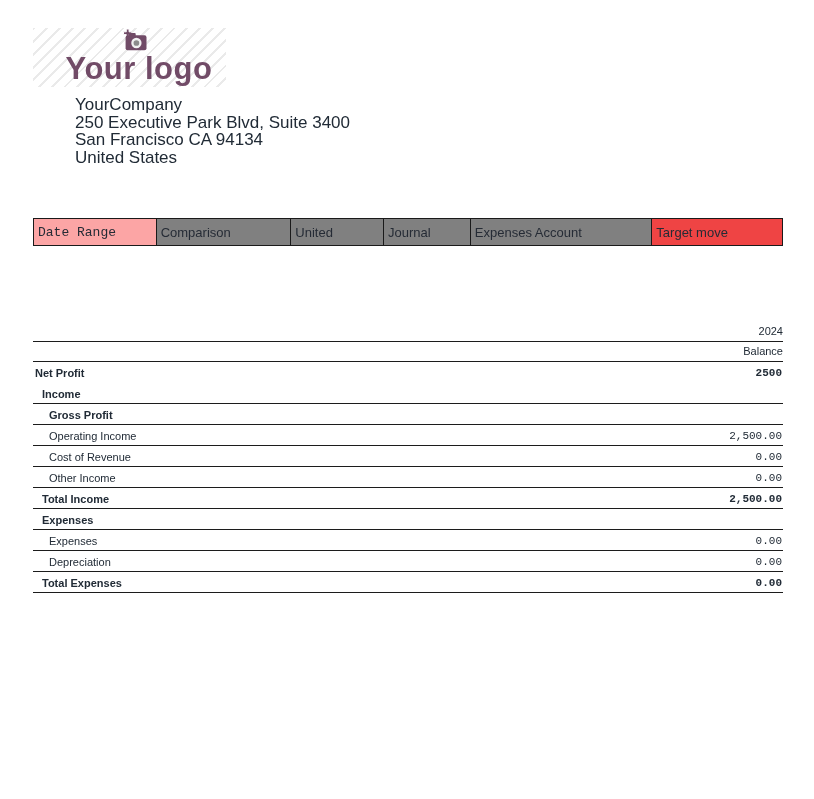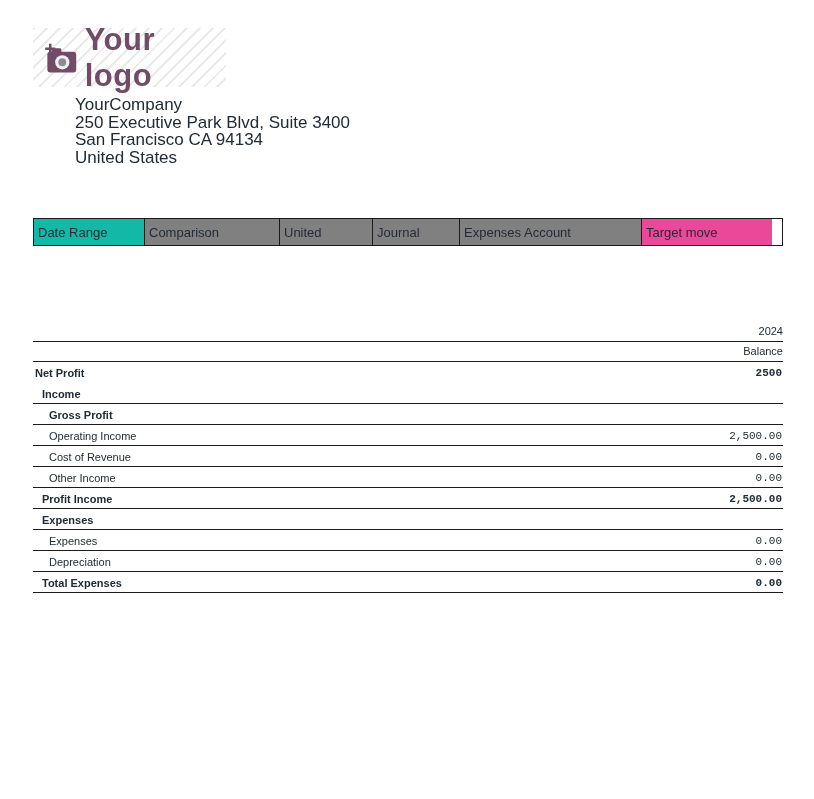--- a/index.html
+++ b/index.html
@@ -6,20 +6,21 @@
   html,body { width:814px; height:799px; background:#ffffff; overflow:hidden; }
   body { font-family:"Liberation Sans", sans-serif; color:#212b36; }
 
   .page { width:814px; height:799px; padding:28px 34px 0 33px; background:#fff; }
 
   
   .logo-block{
     width:193px; height:59px; display:flex; align-items:center;
     background:repeating-linear-gradient(135deg,#eaeaea 0,#eaeaea 2px,transparent 2px,transparent 9px);
     padding-left:11px;
+    flex-direction:column;
   }
   .logo-text{ font-size:31px; font-weight:700; letter-spacing:.5px; margin-left:8px; }
   .cam{ display:block; }
 
   
   .address{ margin-top:9px; font-size:17px; line-height:17.5px;margin-left:42px; }
 
   
   .report-title{
     margin-top:31px; text-align:center; font-size:22px; font-weight:700; color:#21252b;
@@ -69,26 +70,26 @@
 
   <div class="address">
     <div>YourCompany</div>
     <div>250 Executive Park Blvd, Suite 3400</div>
     <div>San Francisco CA 94134</div>
     <div>United States</div>
   </div>
 
 
   <div class="filter-row">
-      <div class="fcell" style="width: 111px; background: #14b8a6;">Date Range</div>
+      <div class="fcell" style="width: 123px; background: #fca5a5; font-family: Liberation Mono, monospace;">Date Range</div>
       <div class="fcell" style="width: 135px; background: rgb(128, 128, 128);">Comparison</div>
       <div class="fcell" style="width: 93px; background: rgb(128, 128, 128);">United</div>
       <div class="fcell" style="width: 87px; background: rgb(128, 128, 128);">Journal</div>
       <div class="fcell" style="width: 182px; background: rgb(128, 128, 128);">Expenses Account</div>
-      <div class="fcell" style="width: 130px; background: #ec4899;">Target move</div>
+      <div class="fcell" style="width: 130px; background: #ef4444;">Target move</div>
     </div>
 
   <div class="report">
     <div class="hrow">
       <span>2024</span>
       <i class="rule" style="left:0"></i>
     </div>
     <div class="hrow">
       <span>Balance</span>
       <i class="rule" style="left:0"></i>
@@ -117,21 +118,21 @@
           <span class="lbl" style="padding-left: 16px;">Cost of Revenue</span>
           <span class="val">0.00</span>
           <i class="rule" style="left: 0px;"></i>
         </div>
         <div class="trow">
           <span class="lbl" style="padding-left: 16px;">Other Income</span>
           <span class="val">0.00</span>
           <i class="rule" style="left: 0px;"></i>
         </div>
         <div class="trow b">
-          <span class="lbl" style="padding-left: 9px;">Profit Income</span>
+          <span class="lbl" style="padding-left: 9px;">Total Income</span>
           <span class="val">2,500.00</span>
           <i class="rule" style="left: 0px;"></i>
         </div>
         <div class="trow b">
           <span class="lbl" style="padding-left: 9px;">Expenses</span>
           <span class="val"></span>
           <i class="rule" style="left: 0px;"></i>
         </div>
         <div class="trow">
           <span class="lbl" style="padding-left: 16px;">Expenses</span>

